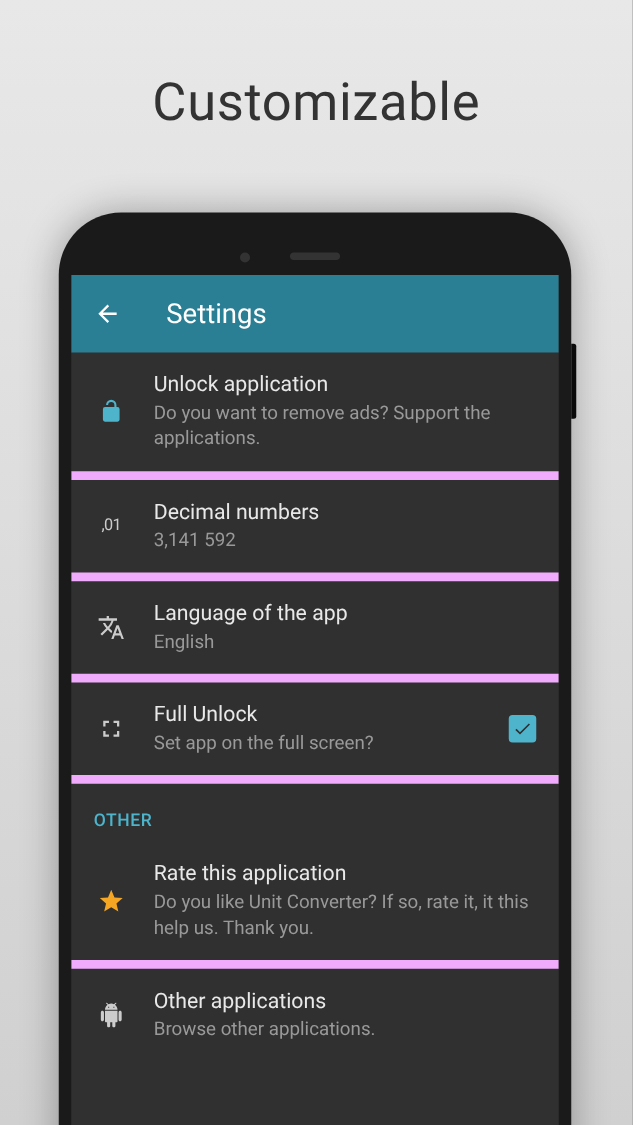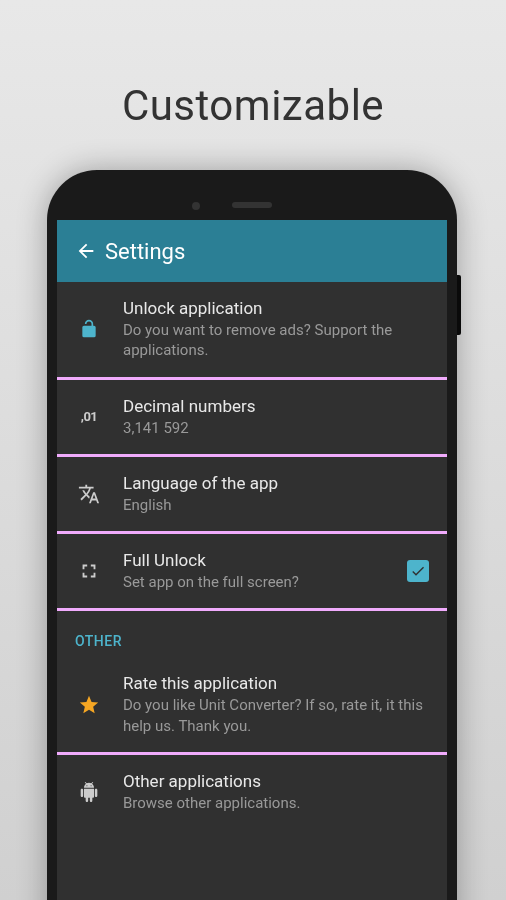--- a/index.html
+++ b/index.html
@@ -9,21 +9,21 @@
       background: linear-gradient(to bottom, #e8e8e8, #d0d0d0);
       font-family: Roboto, -apple-system, sans-serif;
       overflow: hidden;
       position: relative;
     }
     .page-title {
       text-align: center;
       font-size: 42px;
       font-weight: 400;
       color: #333;
-      padding-top: 81px;
+      padding-top: 58px;
       letter-spacing: 0.5px;
     }
     .phone-frame {
       position: absolute;
       left: 47px;
       top: 170px;
       width: 410px;
       height: 770px;
       background: #1a1a1a;
       border-radius: 50px 50px 0 0;
@@ -65,21 +65,21 @@
       height: 100%;
       background: #303030;
       overflow: hidden;
     }
     .app-bar {
       height: 62px;
       background: #2b7f95;
       display: flex;
       align-items: center;
       padding: 0 18px;
-      gap: 8px;
+      gap: 36px;
     }
     .back-arrow {
       width: 22px;
       height: 22px;
       cursor: pointer;
     }
     .app-bar-title {
       color: #fff;
       font-size: 22px;
       font-weight: 400;
@@ -93,21 +93,21 @@
       font-weight: 500;
       padding: 22px 18px 8px 18px;
       letter-spacing: 0.5px;
     }
     .list-item {
       display: flex;
       align-items: center;
       padding: 16px 18px;
       gap: 20px;
       cursor: pointer;
-      border-bottom: 3px solid #f0abfc;
+      border-bottom: 7px solid #f0abfc;
     }
     .list-item:last-child { border-bottom: none; }
     .icon-slot {
       width: 28px;
       height: 28px;
       display: flex;
       align-items: center;
       justify-content: center;
       flex-shrink: 0;
     }
@@ -131,21 +131,21 @@
       background: #4db4cc;
       border-radius: 3px;
       display: flex;
       align-items: center;
       justify-content: center;
       flex-shrink: 0;
     }
     .decimal-icon {
       color: #ccc;
       font-size: 13px;
-      font-weight: 700;
+      font-weight: 400;
       letter-spacing: -0.5px;
     }
   </style>
 </head>
 <body>
 
 <div class="page-title">Customizable</div>
 
 <div class="phone-frame">
   <div class="side-button"></div>

